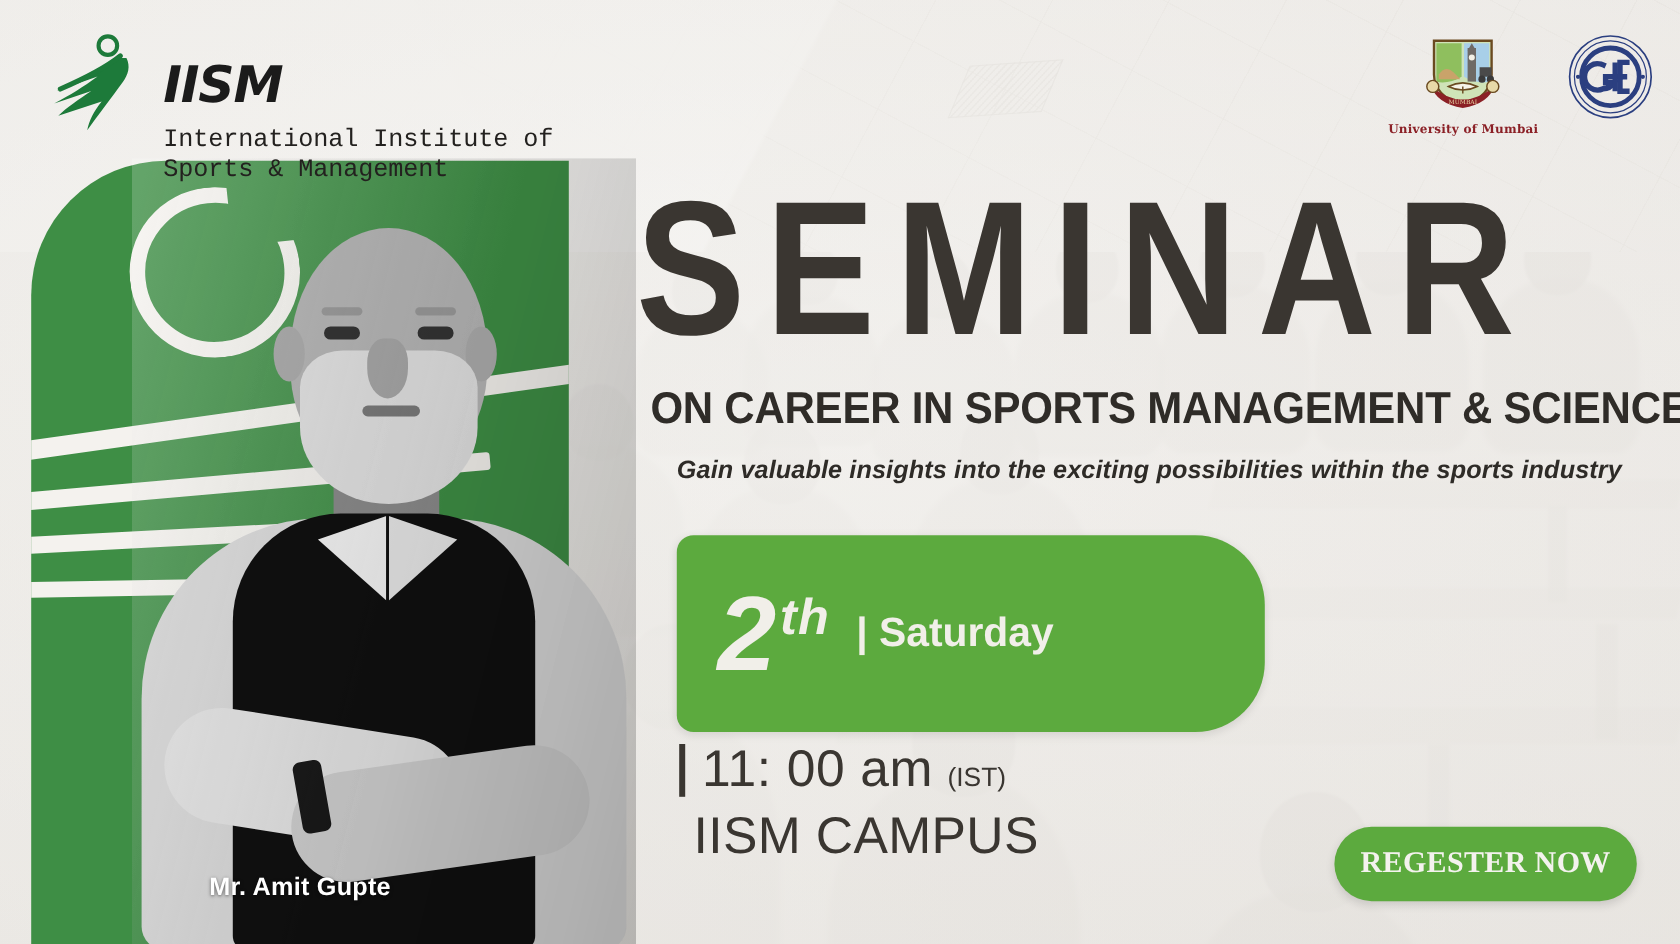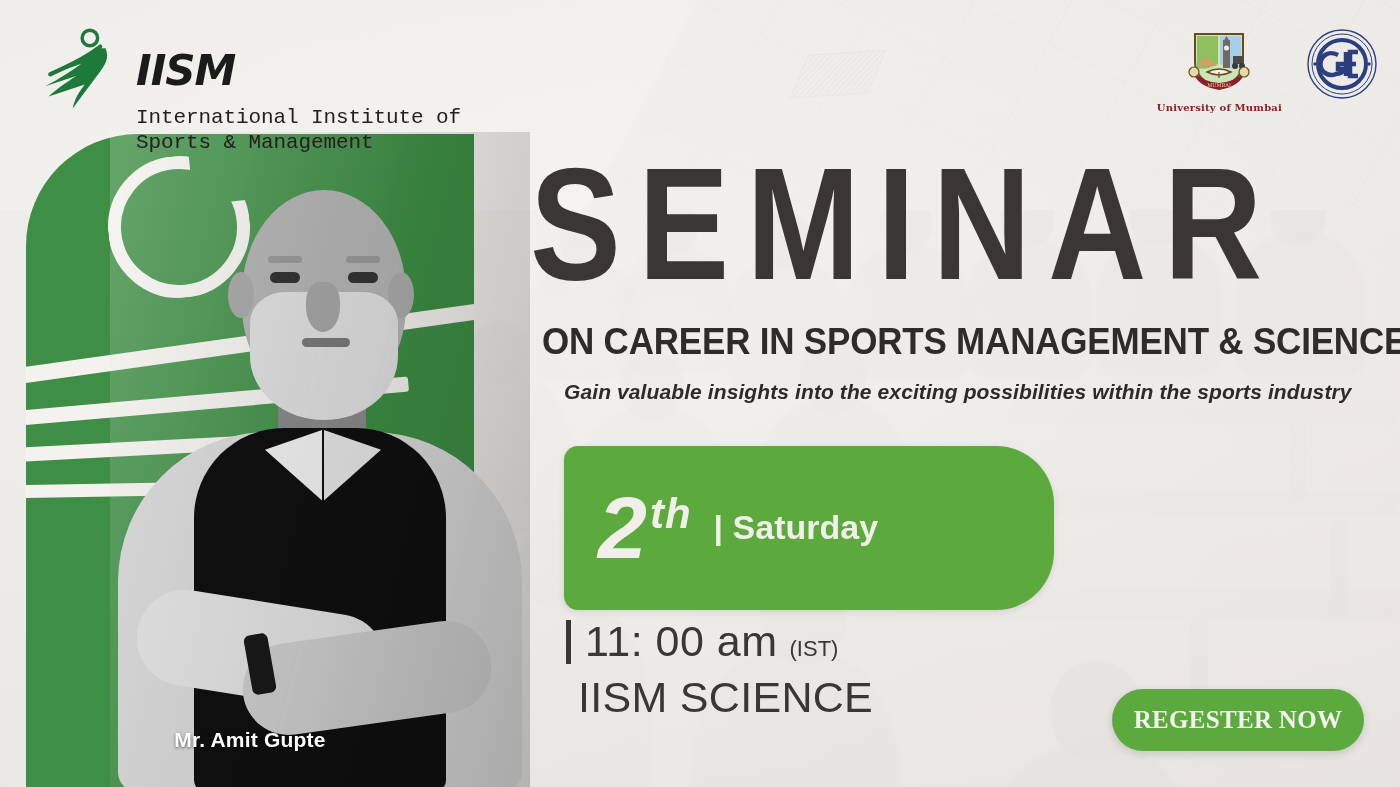--- a/index.html
+++ b/index.html
@@ -490,18 +490,18 @@
         <div>| Saturday</div>
       </div>
     </div>
 
     <div class="time-row">
       <span class="bar"></span>
       <span class="time-main">11: 00 am</span>
       <span class="time-zone">(IST)</span>
     </div>
 
-    <div class="venue">IISM SCIENCE</div>
+    <div class="venue">IISM CAMPUS</div>
   </div>
 
   <button class="cta">REGESTER NOW</button>
 
 </div>
 
 </body></html>

